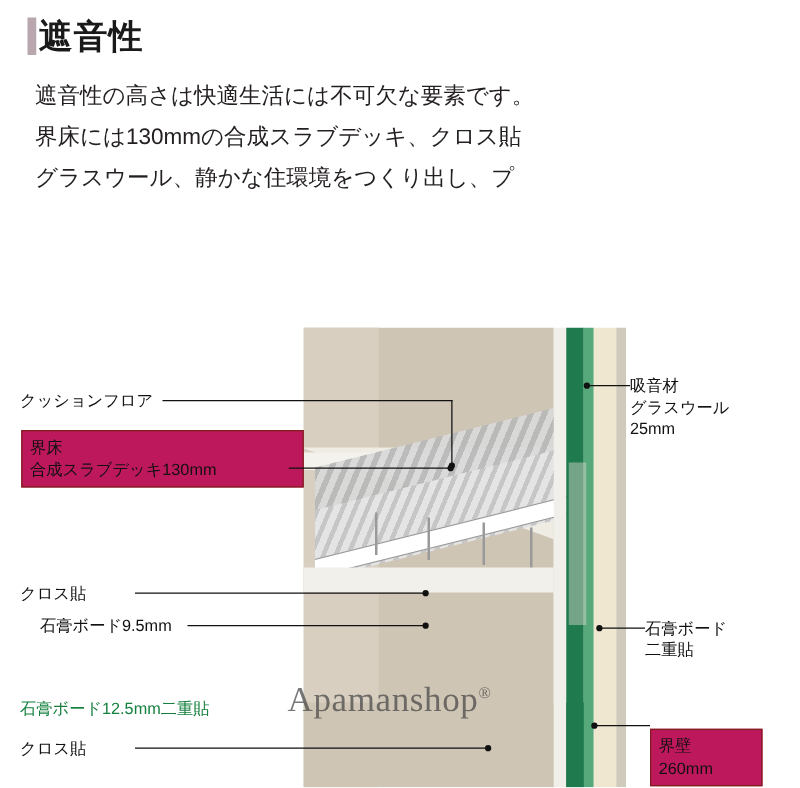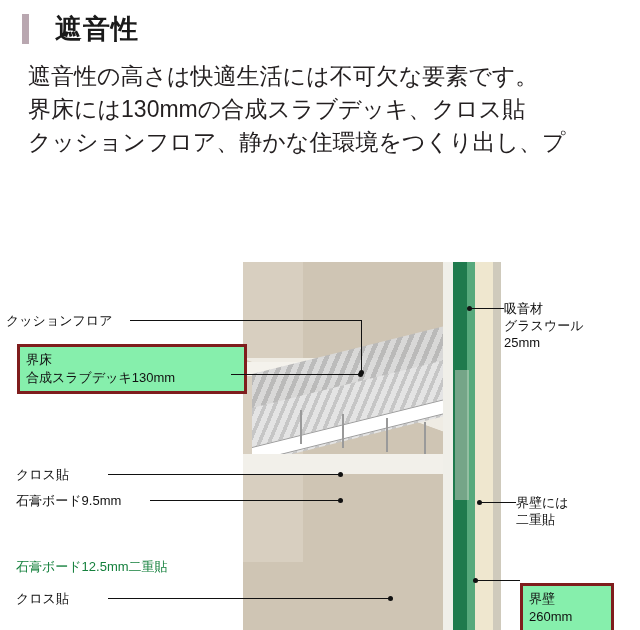--- a/index.html
+++ b/index.html
@@ -18,42 +18,42 @@
     background: #ffffff;
   }
 
   
   .heading {
     position: absolute;
     left: 22px;
     top: 14px;
     display: flex;
     align-items: center;
-    gap: 26px;
+    gap: 2px;
   }
   .heading-bar {
     width: 7px;
     height: 30px;
     background: #b9a7b0;
   }
   .heading-text {
     font-size: 27px;
     font-weight: bold;
     color: #1a1a1a;
     letter-spacing: 1px;
     line-height: 1;
   }
 
   
   .body-copy {
     position: absolute;
     left: 28px;
     top: 60px;
     width: 590px;
-    font-size: 23px;
+    font-size: 18px;
     line-height: 33px;
     color: #231f20;
     letter-spacing: 0px;
   }
   .body-copy p {
     margin: 0;
   }
 
   
   .illus {
@@ -241,22 +241,22 @@
   
   .lbl {
     position: absolute;
     font-size: 13px;
     color: #111111;
     line-height: 17px;
     white-space: pre;
     letter-spacing: 0px;
   }
   .lbl.boxed {
-    border: 3px solid #7f1d1d;
-    background: #86efac;
+    border: 1px solid #7f1d1d;
+    background: #be185d;
     padding: 4px 6px;
     line-height: 18px;
   }
   .lbl.grey {
     color: #15803d;
   }
   .leader {
     position: absolute;
     height: 1px;
     background: #111111;
@@ -296,21 +296,21 @@
 <div id="page">
 
   <div class="heading">
     <div class="heading-bar"></div>
     <div class="heading-text">遮音性</div>
   </div>
 
   <div class="body-copy">
     <p>遮音性の高さは快適生活には不可欠な要素です。</p>
     <p>界床には130mmの合成スラブデッキ、クロス貼</p>
-    <p>クッションフロア、静かな住環境をつくり出し、プ</p>
+    <p>グラスウール、静かな住環境をつくり出し、プ</p>
   </div>
 
   <div class="illus">
 
     <div class="wall-left"></div>
     <div class="wall-left-shade"></div>
     <div class="room-diag"></div>
     <div class="ceiling-band"></div>
 
     <div class="deck"></div>
@@ -327,45 +327,46 @@
 
     <div class="part-white-l"></div>
     <div class="part-green"></div>
     <div class="part-green-lite"></div>
     <div class="part-cream"></div>
     <div class="part-gray"></div>
     <div class="part-white-r"></div>
     <div class="part-frame"></div>
     <div class="green-strip-bottom"></div>
 
-
-    <div class="lbl" style="left:6px; top:50px;">クッションフロア</div>
+    <div class="watermark"><span>Apamanshop</span><span class="reg">®</span></div>
+
+    <div class="lbl" style="left:16px; top:50px;">クッションフロア</div>
     <div class="leader" style="left:130px; top:58px; width:232px;"></div>
     <div class="leader-v" style="left:361px; top:58px; height:52px;"></div>
     <div class="dot" style="left:359px; top:108px;"></div>
 
     <div class="lbl boxed" style="left:17px; top:82px; width:212px;">界床
 合成スラブデッキ130mm</div>
     <div class="leader" style="left:231px; top:112px; width:131px;"></div>
     <div class="dot" style="left:358px; top:110px;"></div>
 
     <div class="lbl" style="left:504px; top:38px;">吸音材
 グラスウール
 25mm</div>
     <div class="leader" style="left:470px; top:46px; width:34px;"></div>
     <div class="dot" style="left:467px; top:44px;"></div>
 
     <div class="lbl" style="left:16px; top:204px;">クロス貼</div>
-    <div class="lbl" style="left:16px; top:230px;">石膏ボード9.5mm</div>
+    <div class="lbl" style="left:32px; top:230px;">石膏ボード9.5mm</div>
     <div class="leader" style="left:108px; top:212px; width:232px;"></div>
     <div class="dot" style="left:338px; top:210px;"></div>
     <div class="leader" style="left:150px; top:238px; width:190px;"></div>
     <div class="dot" style="left:338px; top:236px;"></div>
 
-    <div class="lbl" style="left:516px; top:232px;">界壁には
+    <div class="lbl" style="left:516px; top:232px;">石膏ボード
 二重貼</div>
     <div class="leader" style="left:480px; top:240px; width:36px;"></div>
     <div class="dot" style="left:477px; top:238px;"></div>
 
     <div class="lbl grey" style="left:16px; top:296px;">石膏ボード12.5mm二重貼</div>
     <div class="lbl" style="left:16px; top:328px;">クロス貼</div>
     <div class="leader" style="left:108px; top:336px; width:282px;"></div>
     <div class="dot" style="left:388px; top:334px;"></div>
 
     <div class="lbl boxed" style="left:520px; top:310px; width:76px;margin-top:11px;">界壁

